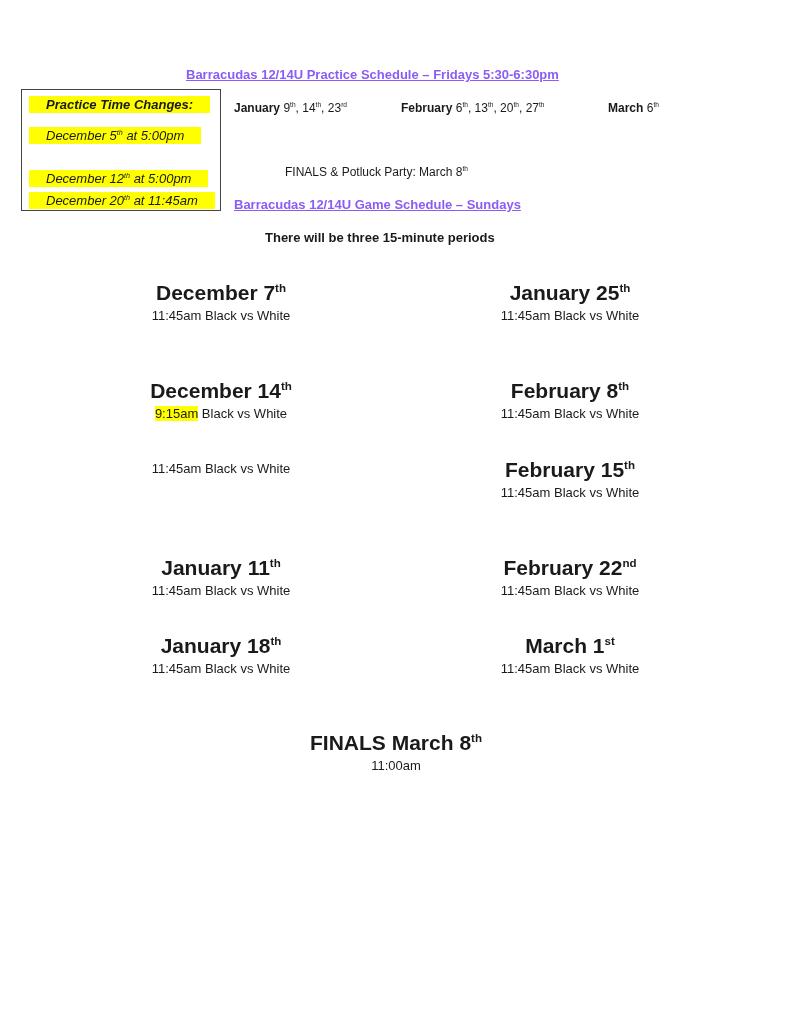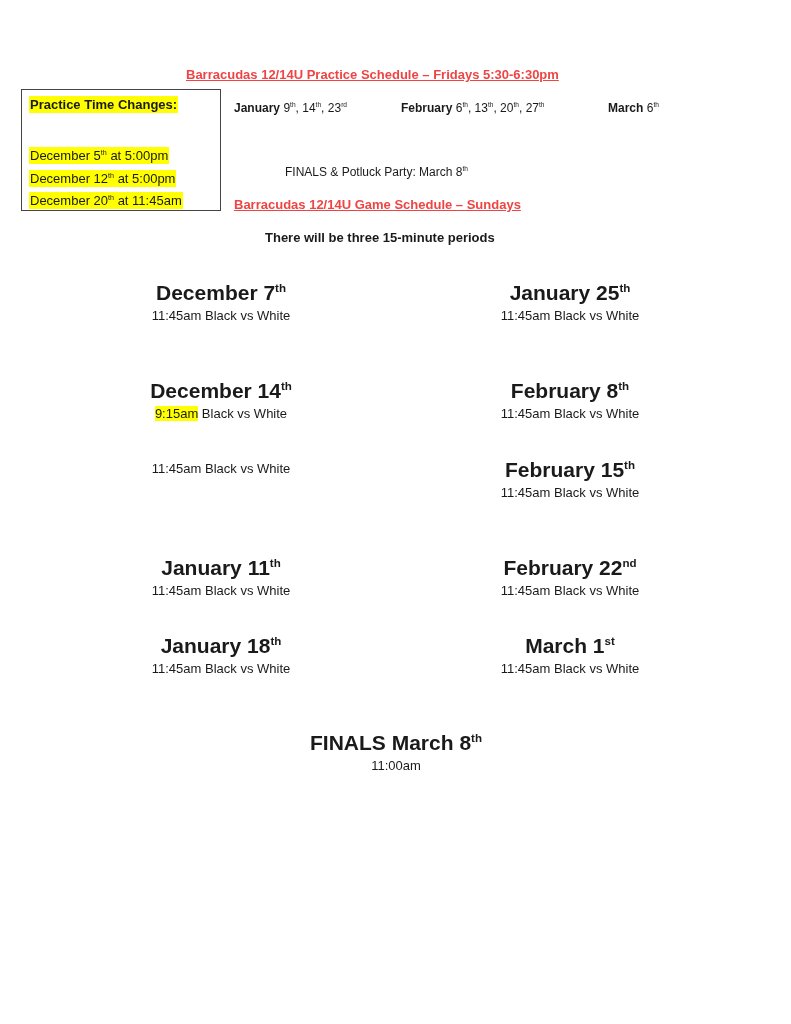--- a/index.html
+++ b/index.html
@@ -1,40 +1,40 @@
 <!DOCTYPE html>
 <html><head>
 <meta charset="utf-8">
 <style>
   html, body { margin: 0; padding: 0; background: #ffffff; }
   body { width: 791px; height: 1024px; position: relative; overflow: hidden;
          font-family: "Liberation Sans", "DejaVu Sans", sans-serif; color: #1a1a1a; }
   .abs { position: absolute; }
   sup { font-size: 0.55em; vertical-align: super; line-height: 0; }
-  .green-title { color: #ef4444; font-weight: bold; text-decoration: underline; font-size: 13px; white-space: nowrap; text-align: right; }
+  .green-title { color: #8b5cf6; font-weight: bold; text-decoration: underline; font-size: 13px; white-space: nowrap; text-align: right; }
   .box { left: 21px; top: 89px; width: 200px; height: 122px; border: 1.5px solid #444; box-sizing: border-box; }
-  .hl { background: #ffff00; font-size: 13px; white-space: nowrap; padding: 1px 1px; }
+  .hl { background: #ffff00; font-size: 13px; white-space: nowrap; padding: 1px 17px; font-style: italic; }
   .hl.bold { font-weight: bold; }
   .pr { font-size: 12px; white-space: nowrap; }
   .pr b { font-weight: bold; }
   .center-note { font-size: 12px; white-space: nowrap; }
   .periods { font-weight: bold; font-size: 13px; white-space: nowrap; }
   .game { position: absolute; width: 240px; text-align: center; }
   .game .date { font-weight: bold; font-size: 21px; display: block; white-space: nowrap; }
   .game .time { font-size: 13px; display: block; white-space: nowrap; margin-top: 3px; }
   .yel { background: #ffff00; }
 </style>
 </head>
 <body>
 
 <div class="abs green-title" style="left:186px; top:67px;">Barracudas 12/14U Practice Schedule – Fridays 5:30-6:30pm</div>
 
 <div class="abs box"></div>
 <div class="abs hl bold" style="left:29px; top:96px;">Practice Time Changes:</div>
-<div class="abs hl" style="left:29px; top:127px;margin-top:20px;"><span>December 5</span><sup>th</sup><span> at 5:00pm</span></div>
+<div class="abs hl" style="left:29px; top:127px;"><span>December 5</span><sup>th</sup><span> at 5:00pm</span></div>
 <div class="abs hl" style="left:29px; top:170px;"><span>December 12</span><sup>th</sup><span> at 5:00pm</span></div>
 <div class="abs hl" style="left:29px; top:192px;"><span>December 20</span><sup>th</sup><span> at 11:45am</span></div>
 
 <div class="abs pr" style="left:234px; top:101px;">
   <b>January</b> <span>9</span><sup>th</sup>, <span>14</span><sup>th</sup>, <span>23</span><sup>rd</sup>
 </div>
 <div class="abs pr" style="left:401px; top:101px;">
   <b>February</b> <span>6</span><sup>th</sup>, <span>13</span><sup>th</sup>, <span>20</span><sup>th</sup>, <span>27</span><sup>th</sup>
 </div>
 <div class="abs pr" style="left:608px; top:101px;">

